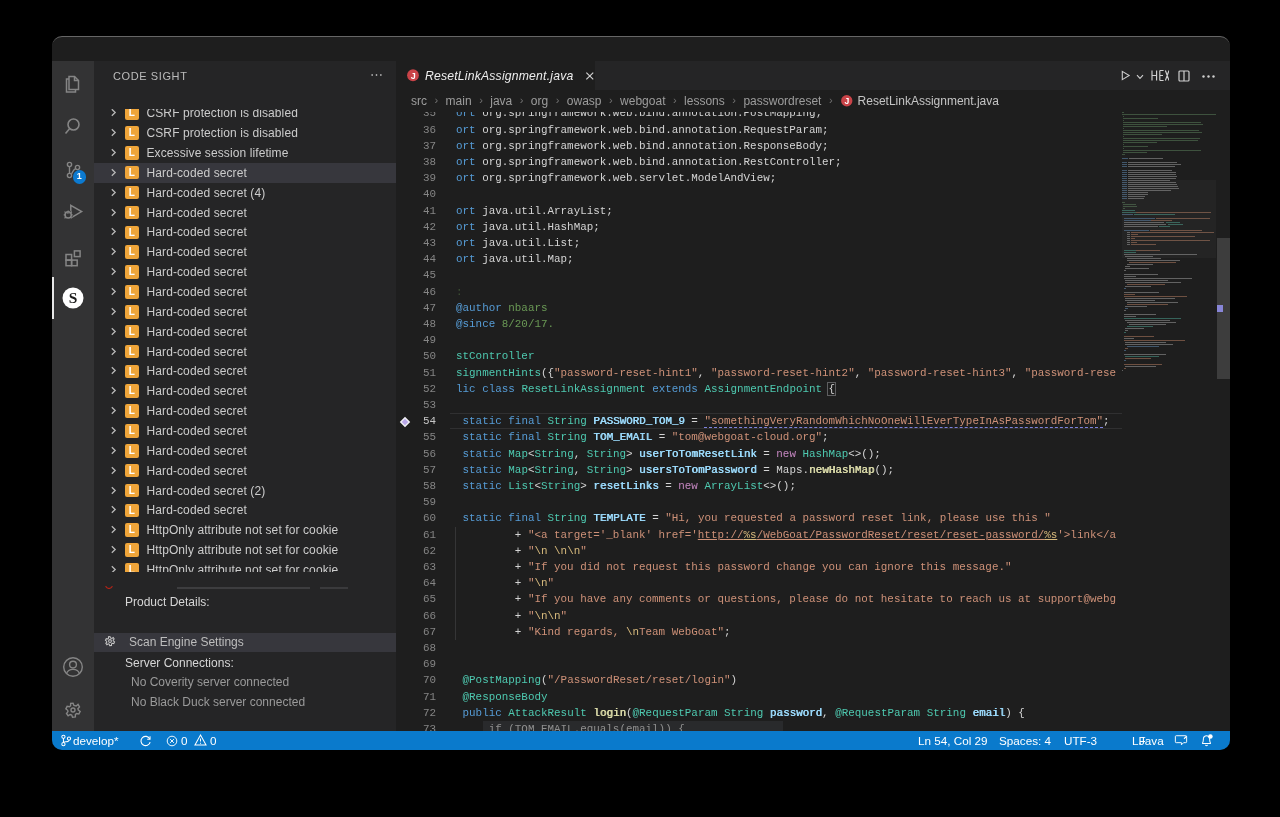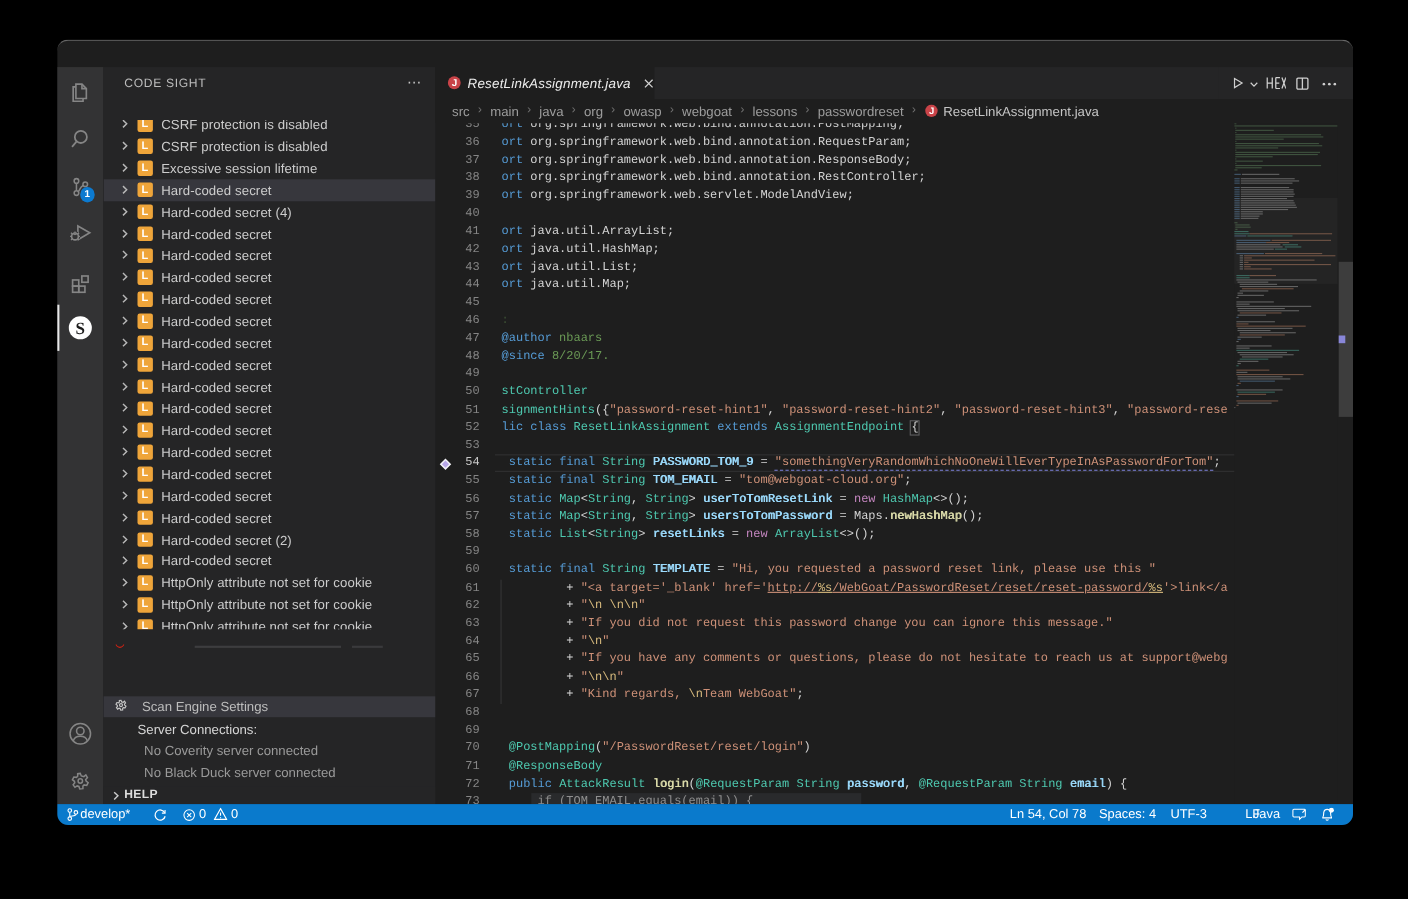--- a/index.html
+++ b/index.html
@@ -271,41 +271,38 @@
             </svg></span>
           <span class="lbadge">L</span>
           <span class="tlabel">HttpOnly attribute not set for cookie</span>
         </div>
 </div>
 <div style="position:absolute;left:0;top:525px;width:100%;height:5px;overflow:hidden">
         <div style="position:absolute;left:11px;top:-5.5px;width:8px;height:8px;border-radius:50%;border:1.4px solid #cf2213"></div>
         <div style="position:absolute;left:83px;top:1px;width:133px;height:1.5px;background:#3d3d3f"></div>
         <div style="position:absolute;left:226px;top:1px;width:28px;height:1.5px;background:#3a3a3c"></div>
       </div>
+<div class="srow" style="top:531.1px;color:#cccccc">
+        <span style="margin-left:31px;color:#d6d6d6">Product Details:</span>
+      </div>
 <div class="srow" style="top:571.6px;background:#37373d;color:#cccccc">
         <span style="margin-left:9px"><svg width="14" height="14" viewBox="0 0 24 24" fill="none" stroke="#c5c5c5" stroke-width="1.8">
 <circle cx="12" cy="12" r="2.4"></circle>
 <path d="M12 4.5 L13 7 L15.5 7.6 L17.5 5.9 L19.1 8.6 L17.3 10.6 L17.8 12 L19.8 13.6 L18.4 16.4 L15.8 15.9 L14.6 17 L14.6 19.6 L11.5 19.9 L10.6 17.4 L8.9 16.9 L6.7 18.3 L4.9 15.8 L6.5 13.8 L6.2 12.3 L4.2 10.8 L5.6 8 L8.2 8.4 L9.4 7.3 L9.4 4.8 Z"></path>
           </svg></span>
         <span style="margin-left:12px;color:#bdbdbd">Scan Engine Settings</span>
       </div>
 <div class="srow" style="top:592.1px;color:#cccccc">
         <span style="margin-left:31px;color:#d6d6d6">Server Connections:</span>
       </div>
 <div class="srow" style="top:611.6px;color:#cccccc">
         <span style="margin-left:37px;color:#9a9a9a">No Coverity server connected</span>
       </div>
 <div class="srow" style="top:631.6px;color:#cccccc">
         <span style="margin-left:37px;color:#9a9a9a">No Black Duck server connected</span>
-      </div>
-<div class="sechead" style="top:654px;height:15px">
-        <span style="position:absolute;left:7px;top:3.5px"><svg width="9" height="9" viewBox="0 0 9 9" fill="none" stroke="#cccccc" stroke-width="1.3">
-            <path d="M2.8 1.2 L6.2 4.5 L2.8 7.8"></path>
-          </svg></span>
-        <span style="position:absolute;left:19px;top:1px">HELP</span>
       </div>
 </div>
 <div id="editor">
 <div id="tabstrip"></div>
 <div id="tab1">
 <svg style="margin-left:11px" width="12.5" height="12.5" viewBox="0 0 12 12">
           <circle cx="6" cy="6" r="5.9" fill="#c94348"></circle>
 <text x="6.2" y="9.4" text-anchor="middle" font-family="Liberation Sans" font-size="9" font-weight="700" fill="#fff">J</text>
         </svg>
 <span style="margin-left:6px;font-style:italic;font-size:12.2px;color:#ededed;letter-spacing:.2px">ResetLinkAssignment.java</span>
@@ -532,21 +529,21 @@
       <div style="position:absolute;left:114px;top:3.5px"><svg width="12" height="12" viewBox="0 0 14 14" fill="none" stroke="#fff" stroke-width="1.1">
 <circle cx="7" cy="7" r="5.6"></circle>
           <path d="M4.8 4.8 L9.2 9.2 M9.2 4.8 L4.8 9.2"></path>
         </svg></div>
       <div style="position:absolute;left:129px;top:2.5px">0</div>
       <div style="position:absolute;left:142px;top:3px"><svg width="13" height="12" viewBox="0 0 14 13" fill="none" stroke="#fff" stroke-width="1.1">
 <path d="M7 1.2 L13 11.8 H1 Z"></path>
           <path d="M7 5 V8.2 M7 9.6 V10.6"></path>
         </svg></div>
       <div style="position:absolute;left:158px;top:2.5px">0</div>
-      <div style="position:absolute;left:866px;top:2.5px">Ln 54, Col 78</div>
+      <div style="position:absolute;left:866px;top:2.5px">Ln 54, Col 29</div>
       <div style="position:absolute;left:947px;top:2.5px">Spaces: 4</div>
       <div style="position:absolute;left:1012px;top:2.5px">UTF-3</div>
       <div style="position:absolute;left:1080px;top:2.5px">LF</div>
       <div style="position:absolute;left:1087px;top:2.5px">Java</div>
       <div style="position:absolute;left:1122px;top:3px"><svg width="14" height="13" viewBox="0 0 16 15" fill="none" stroke="#fff" stroke-width="1.1">
 <path d="M2.5 2 H13.5 A1 1 0 0 1 14.5 3 V9 A1 1 0 0 1 13.5 10 H11 L8.5 12.5 L8.5 10 H2.5 A1 1 0 0 1 1.5 9 V3 A1 1 0 0 1 2.5 2 Z"></path>
 <path d="M11.5 5.5 L14.5 2.5" stroke-width="1.3"></path>
         </svg></div>
       <div style="position:absolute;left:1148px;top:3px"><svg width="13" height="13" viewBox="0 0 15 15" fill="none" stroke="#fff" stroke-width="1.2">
 <path d="M3 11 H12 V10.2 C11 9.6 11.2 5.5 11 4.8 A3.6 3.6 0 0 0 4 4.8 C3.8 5.5 4 9.6 3 10.2 Z"></path>

